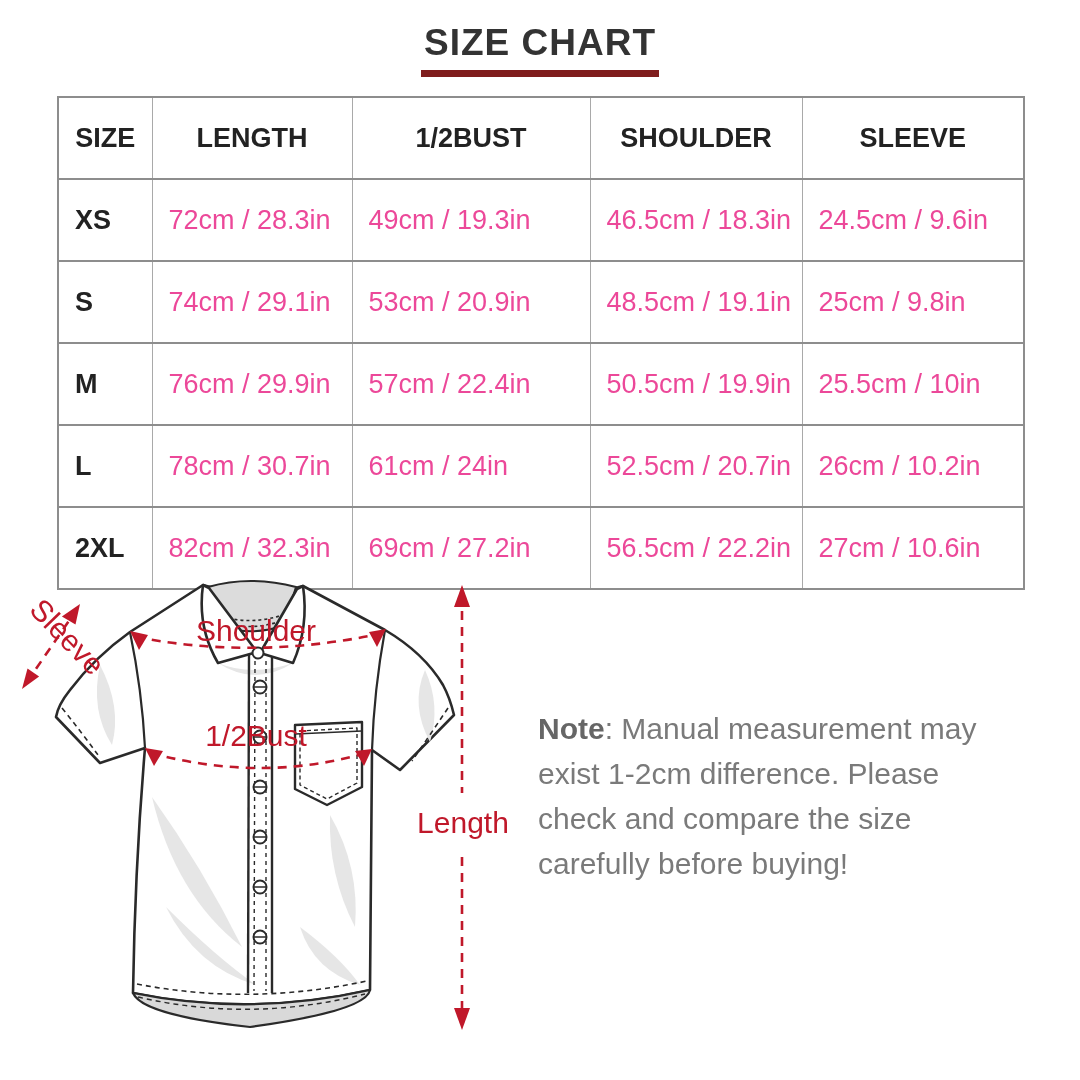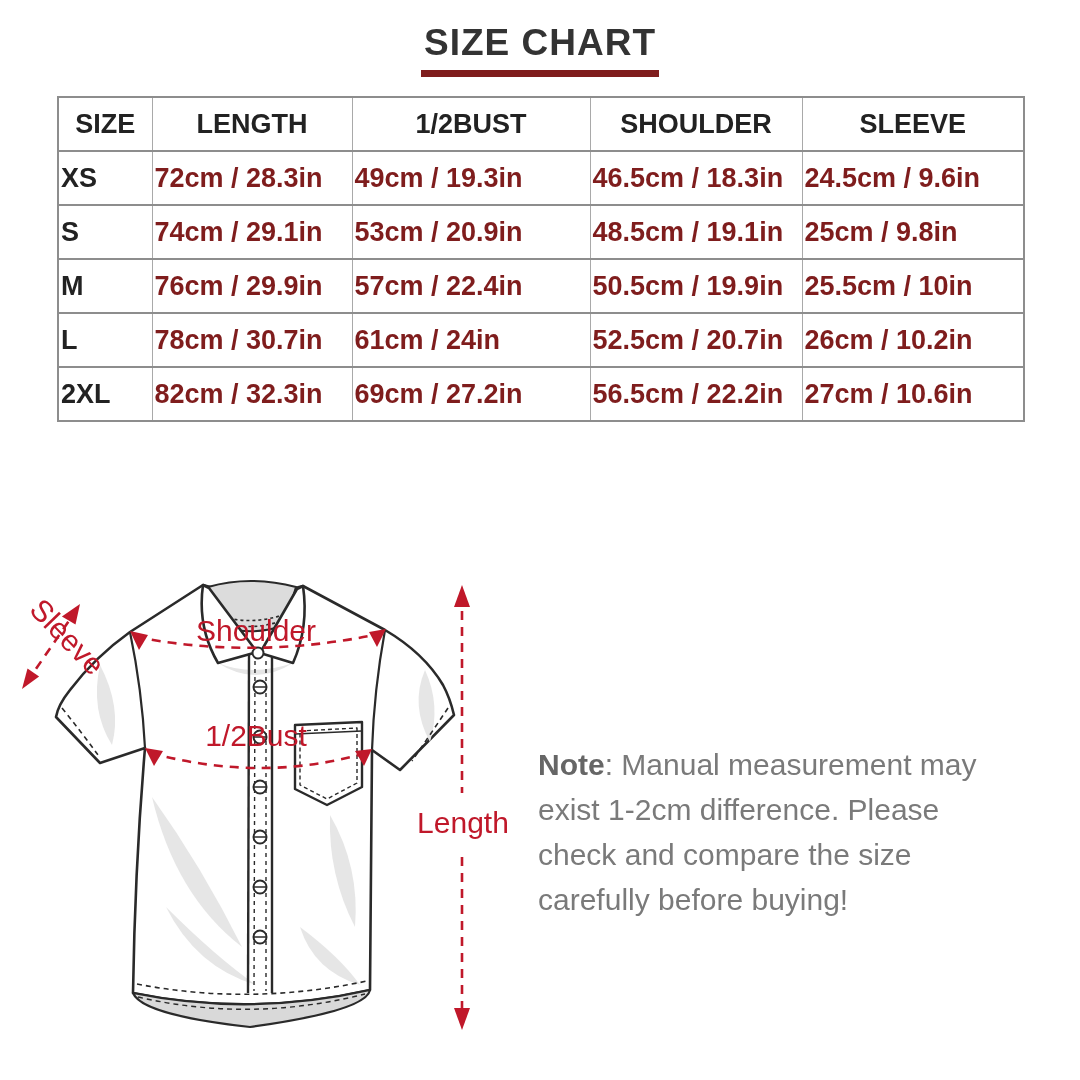--- a/index.html
+++ b/index.html
@@ -41,37 +41,37 @@
     top: 96px;
     width: 966px;
     border-collapse: collapse;
     table-layout: fixed;
   }
   .size-table th, .size-table td {
     border: 1px solid #a9a9a9;
     border-top: 2px solid #8d8d8d;
     border-bottom: 2px solid #8d8d8d;
     height: 48px;
-    padding: 2px;
+    padding: 16px;
     vertical-align: middle;
     font-size: 27px;
     line-height: 1;
     white-space: nowrap;
     overflow: hidden;
   }
   .size-table {
     border: 2px solid #8d8d8d;
   }
   .size-table th {
     font-weight: bold;
     color: #222222;
   }
   .size-table td {
-    color: #7f1d1d;
-    font-weight: bold;
+    color: #ec4899;
+    font-weight: normal;
   }
   .size-table td.size-col {
     font-weight: bold;
     color: #222222;
     margin-left: 36px;
   }
   .col-size     { width: 94px; }
   .col-length   { width: 200px; }
   .col-bust     { width: 238px; }
   .col-shoulder { width: 212px; }
@@ -88,21 +88,21 @@
   .red-label {
     font-family: "Liberation Sans", sans-serif;
     font-size: 30px;
     fill: var(--accent, #c0182a);
   }
 
   
   .note {
     position: absolute;
     left: 538px;
-    top: 712px;
+    top: 676px;
     width: 465px;
     font-size: 30px;
     line-height: 45px;
     color: #7a7a7a;
   }
   .note b {
     color: #666666;
     font-weight: bold;
   }
 </style>

